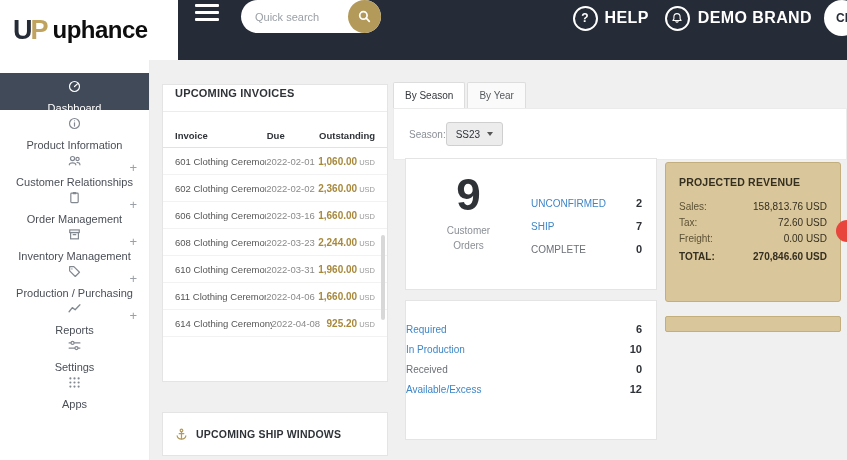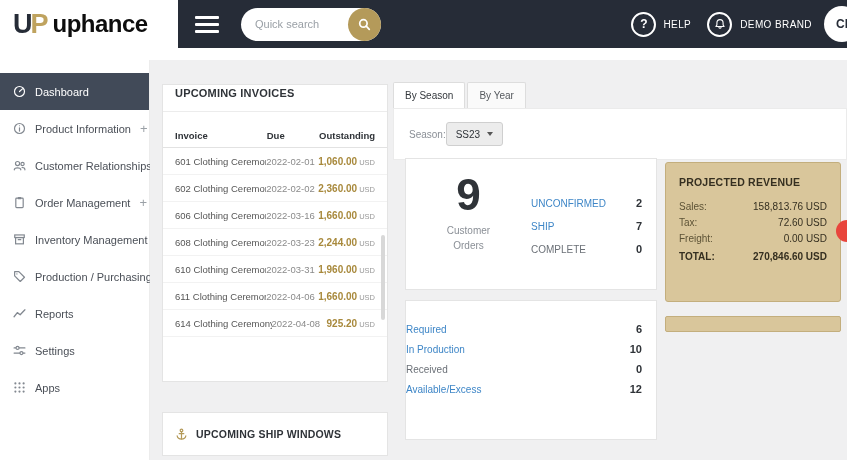--- a/index.html
+++ b/index.html
@@ -1,42 +1,42 @@
 <!DOCTYPE html>
 <html><head>
 <meta charset="utf-8">
 <style>
   * { margin:0; padding:0; box-sizing:border-box; }
   html,body { width:847px; height:460px; overflow:hidden; }
   body { font-family:"Liberation Sans","DejaVu Sans",sans-serif; background:#fff; }
   .page { position:relative; width:847px; height:460px; overflow:hidden; background:#fff; }
 
   
-  .topbar { position:absolute; left:0; top:0; width:847px; height:48px; background:#262c37; display:flex; align-items:center; }
+  .topbar { position:absolute; left:0; top:0; width:847px; height:60px; background:#262c37; display:flex; align-items:flex-start; }
   .logo-area { width:178px; height:60px; background:#fff; display:flex; align-items:center; padding-left:13px; flex-shrink:0; cursor:pointer; }
   .logo-mark { font-weight:bold; font-size:27px; letter-spacing:-2px; margin-right:6px; }
   .lm-u { color:#262c37; }
   .lm-p { color:#bfa35f; }
   .logo-text { font-size:24px; font-weight:bold; color:#0d0d0d; letter-spacing:-0.5px; }
   .hamburger { margin-left:15px; background:none; border:none; display:flex; flex-direction:column; gap:4px; cursor:pointer; padding:4px 2px; }
   .hamburger span { display:block; width:24px; height:3px; background:#fff; border-radius:1px; }
   .search { position:relative; margin-left:20px; width:140px; height:33px; }
   .search input { width:100%; height:100%; border:none; border-radius:17px; padding:0 38px 0 14px; font-size:11px; color:#333; font-family:inherit; outline:none; }
   .search input::placeholder { color:#9aa0a6; }
   .search-btn { position:absolute; top:0; right:0; width:33px; height:33px; border-radius:50%; background:#b49a5a; border:none; display:flex; align-items:center; justify-content:center; cursor:pointer; }
   .topbar-right { margin-left:auto; display:flex; align-items:center; }
   .circle-icon { width:25px; height:25px; border:2px solid #fff; border-radius:50%; color:#fff; display:flex; align-items:center; justify-content:center; font-size:12px; font-weight:bold; cursor:pointer; flex-shrink:0; }
-  .top-label { color:#fff; font-size:10px; font-weight:normal; letter-spacing:0.4px; cursor:pointer; white-space:nowrap; }
+  .top-label { color:#fff; font-size:16px; font-weight:bold; letter-spacing:0.4px; cursor:pointer; white-space:nowrap; }
   .help-label { margin:0 16px 0 7px; }
   .brand-label { margin:0 12px 0 8px; }
   .avatar { width:36px; height:36px; border-radius:50%; background:#fff; color:#262c37; font-size:12px; font-weight:bold; display:flex; align-items:center; justify-content:center; margin-right:-13px; cursor:pointer; flex-shrink:0; }
 
   
   .sidebar { position:absolute; left:0; top:60px; width:150px; height:400px; background:#fff; border-right:1px solid #ececec; padding-top:13px; }
-  .nav-item { height:37px; display:flex; align-items:center; gap:9px; padding:6px 12px; font-size:11px; color:#4a4f57; cursor:pointer; }
+  .nav-item { height:37px; display:flex; align-items:center; gap:9px; padding:6px 12px; font-size:11px; color:#4a4f57; cursor:pointer;flex-direction:column; }
   .nav-icon { width:14px; height:14px; color:#828890; display:flex; align-items:center; justify-content:center; flex-shrink:0; }
   .nav-label { white-space:nowrap; }
   .nav-plus { margin-left:auto; color:#9aa0a6; font-size:13px; }
   .nav-item.active { background:#414a58; color:#fff; }
   .nav-item.active .nav-icon { color:#fff; }
 
   
   .main { position:absolute; left:150px; top:60px; width:697px; height:400px; background:#f0f0f1; overflow:hidden; }
   .card { position:absolute; background:#fff; border:1px solid #e4e4e4; }
 

